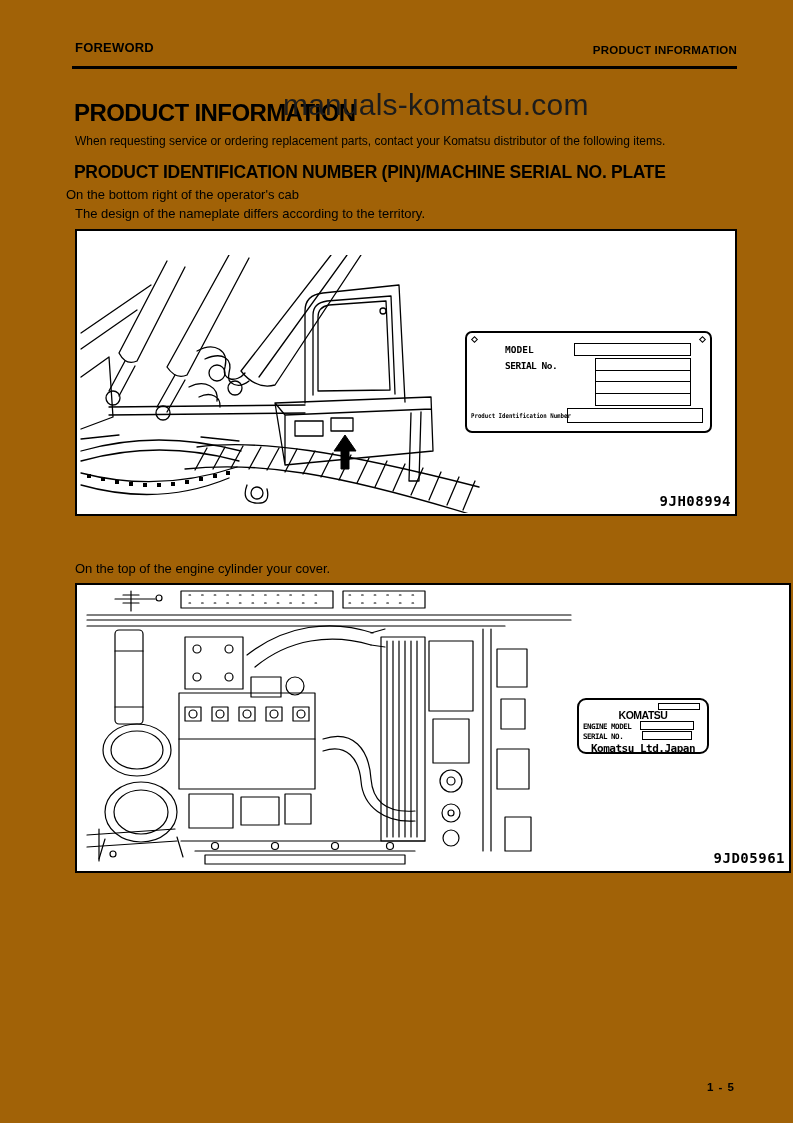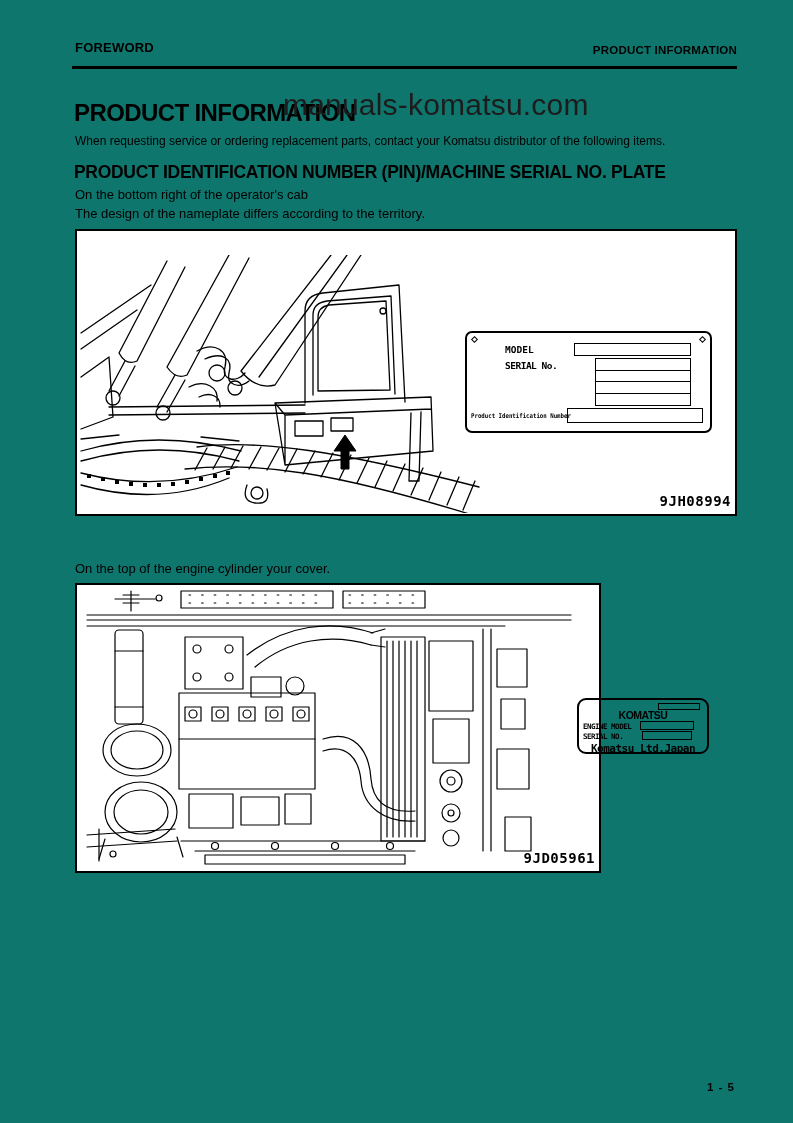--- a/index.html
+++ b/index.html
@@ -1,39 +1,39 @@
 <!DOCTYPE html>
 <html><head>
 <meta charset="utf-8">
 <style>
   * { margin:0; padding:0; box-sizing:border-box; }
   html,body { background:#ffffff; }
   .page {
-    position:relative; width:793px; height:1123px; background:#0f766e;
+    position:relative; width:793px; height:1123px; background:#a16207;
     font-family:"Liberation Sans", sans-serif; color:#000; overflow:hidden;
   }
   .abs { position:absolute; }
 
   
   .hdr-left  { left:75px; top:40px;  font-size:13px; font-weight:bold; letter-spacing:0.2px; }
   .hdr-right { right:56px; top:44px; font-size:11.5px; font-weight:bold; letter-spacing:0.2px; }
   .hdr-rule  { left:72px; right:56px; top:66px; height:3px; background:#000; }
 
   
   .doc-title { left:74px; top:99px; font-size:24px; font-weight:bold; letter-spacing:-0.6px; }
   .watermark { left:283px; top:88px; font-size:30px; color:#1c1c1c; letter-spacing:0.2px; }
   .intro     { left:75px; top:134px; font-size:12px; }
 
   .h2 { font-size:17.5px; font-weight:bold; letter-spacing:-0.3px; }
   .body-line { font-size:13px; }
 
   
   .figure { border:2px solid #000; background:#fff; }
   .fig1 { left:75px; top:229px; width:662px; height:287px; }
-  .fig2 { left:75px; top:583px; width:526px; height:290px; }
+  .fig2 { left:75px; top:583px; width:716px; height:290px; }
   .figcode { position:absolute; right:4px; bottom:5px;
              font-family:"DejaVu Sans Mono", monospace; font-size:14px; font-weight:bold; letter-spacing:0.5px; }
 
   
   .plate1 { position:absolute; left:388px; top:100px; width:247px; height:102px;
             border:2px solid #000; border-radius:7px;
             font-family:"DejaVu Sans Mono", monospace; font-weight:bold; }
   .screw { position:absolute; width:5px; height:5px; border:1px solid #000; transform:rotate(45deg); }
   .screw.tl { left:5px; top:4px; } .screw.tr { right:5px; top:4px; }
   .p1-model-label  { position:absolute; left:38px; top:11px; width:66px; text-align:left; font-size:9.5px; }
@@ -71,21 +71,21 @@
 
   <div class="abs hdr-left">FOREWORD</div>
   <div class="abs hdr-right">PRODUCT INFORMATION</div>
   <div class="abs hdr-rule"></div>
 
   <div class="abs doc-title">PRODUCT INFORMATION</div>
   <div class="abs watermark">manuals-komatsu.com</div>
   <div class="abs intro">When requesting service or ordering replacement parts, contact your Komatsu distributor of the following items.</div>
 
   <div class="abs h2" style="left:74px; top:162px;">PRODUCT IDENTIFICATION NUMBER (PIN)/MACHINE SERIAL NO. PLATE</div>
-  <div class="abs body-line" style="left:75px; top:187px;">On the bottom right of the operator's cab</div>
+  <div class="abs body-line" style="left:66px; top:187px;">On the bottom right of the operator's cab</div>
   <div class="abs body-line" style="left:75px; top:206px;">The design of the nameplate differs according to the territory.</div>
 
   <div class="abs figure fig1">
 
     <svg class="abs" style="left:2px; top:24px;" width="402" height="258" viewBox="0 0 402 258">
       <g stroke="#000" fill="none" stroke-width="1.3" stroke-linecap="round" stroke-linejoin="round">
 
         <path d="M2 78 L72 30 M2 94 L58 55 M2 122 L30 102 L34 162 L2 174"></path>
 
         <path d="M88 6 L40 98 M106 12 L58 106 M40 98 Q47 111 58 106"></path>

